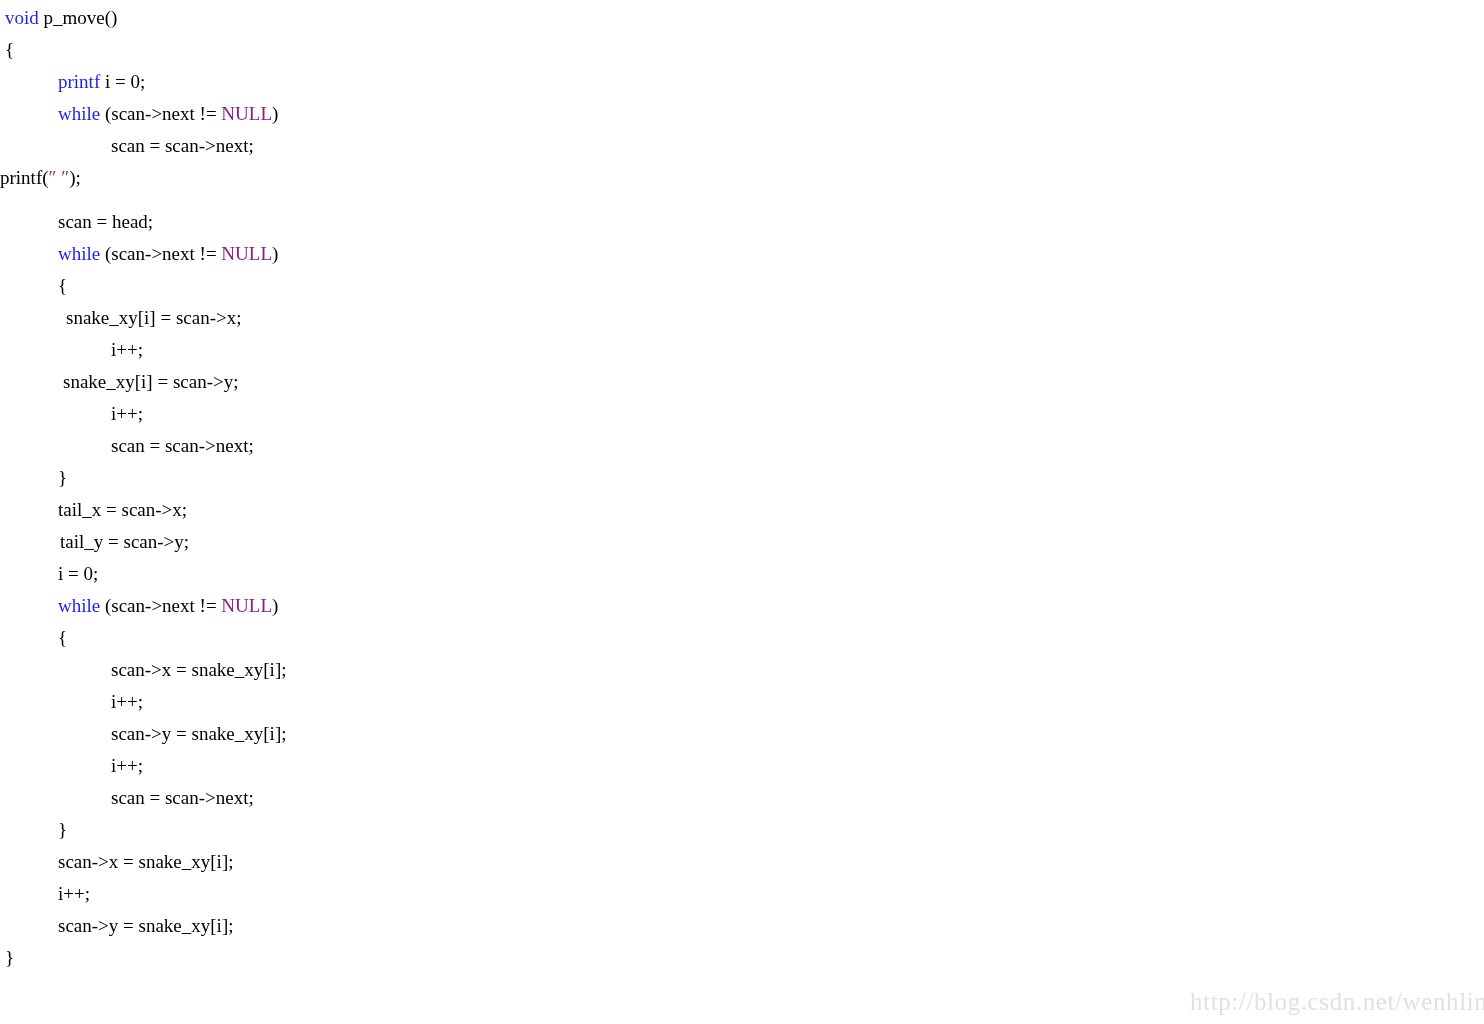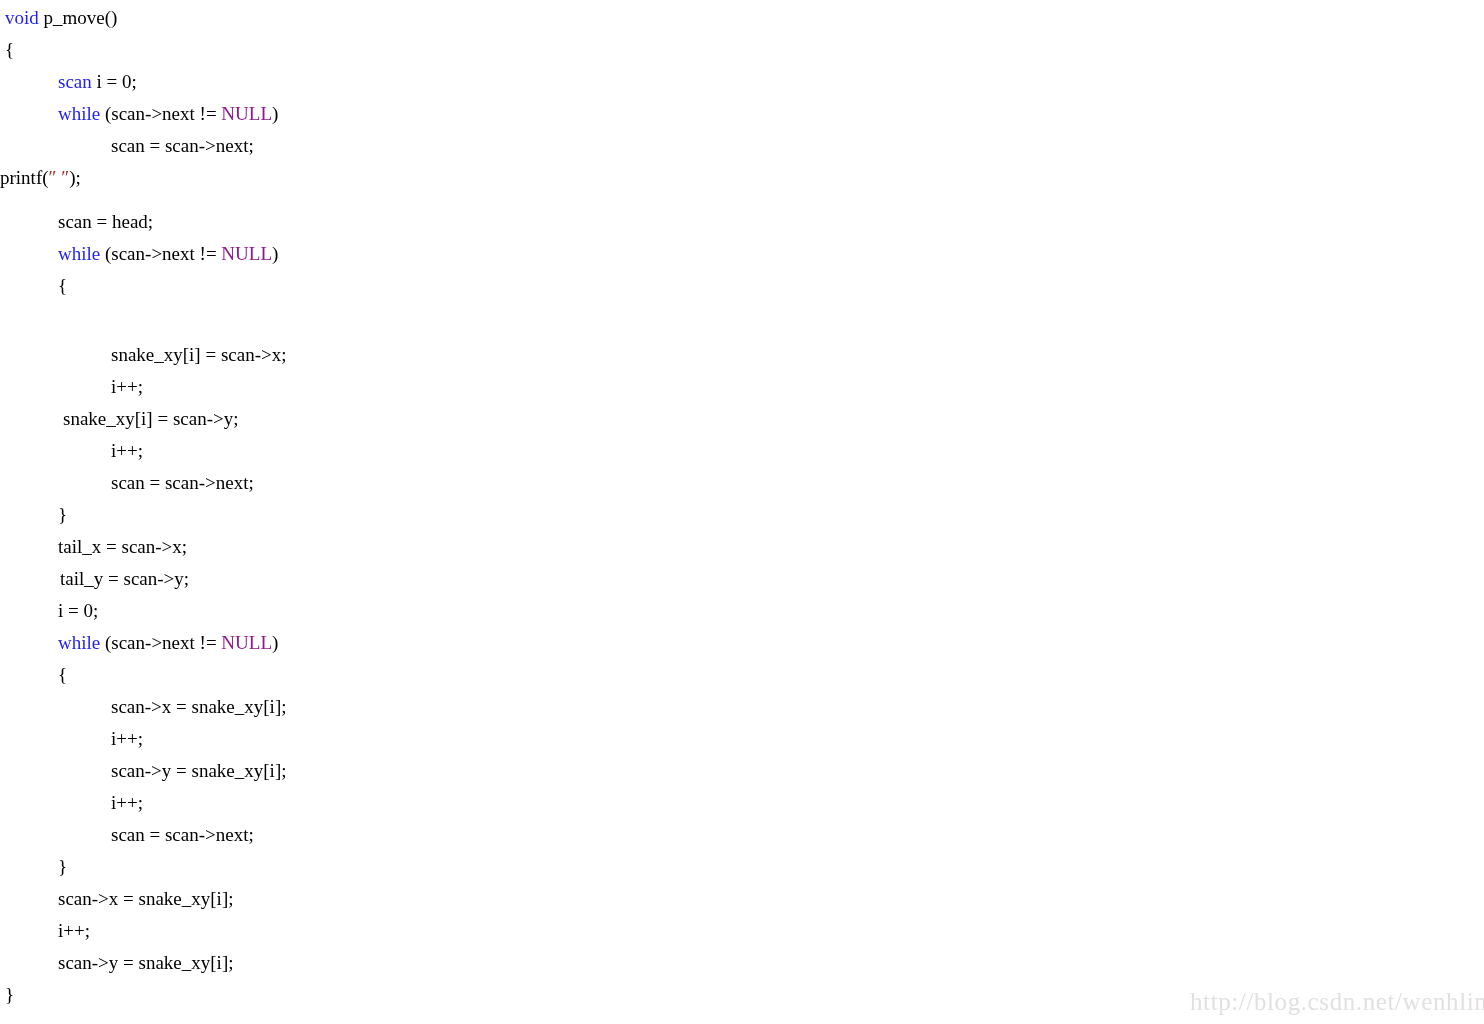--- a/index.html
+++ b/index.html
@@ -54,28 +54,28 @@
   }
 </style>
 </head>
 <body>
 
 <div id="page">
 
   <div id="code-block">
       <div class="code-line" style="padding-left: 5px;"><span class="tok tok-kw">void</span><span class="tok tok-plain"> p_move()</span></div>
       <div class="code-line" style="padding-left: 5px;"><span class="tok tok-punct">{</span></div>
-      <div class="code-line" style="padding-left: 58px;"><span class="tok tok-kw">scan</span><span class="tok tok-plain"> i = 0;</span></div>
+      <div class="code-line" style="padding-left: 58px;"><span class="tok tok-kw">printf</span><span class="tok tok-plain"> i = 0;</span></div>
       <div class="code-line" style="padding-left: 58px;"><span class="tok tok-kw">while</span><span class="tok tok-plain"> (scan-&gt;next != </span><span class="tok tok-macro">NULL</span><span class="tok tok-plain">)</span></div>
       <div class="code-line" style="padding-left: 111px;"><span class="tok tok-plain">scan = scan-&gt;next;</span></div>
       <div class="code-line" style=""><span class="tok tok-plain">printf(</span><span class="tok tok-str">″ ″</span><span class="tok tok-plain">);</span></div>
       <div class="code-line" style="padding-left: 58px; margin-top: 12px;"><span class="tok tok-plain">scan = head;</span></div>
       <div class="code-line" style="padding-left: 58px;"><span class="tok tok-kw">while</span><span class="tok tok-plain"> (scan-&gt;next != </span><span class="tok tok-macro">NULL</span><span class="tok tok-plain">)</span></div>
       <div class="code-line" style="padding-left: 58px;"><span class="tok tok-punct">{</span></div>
-      <div class="code-line" style="padding-left: 111px; margin-top: 37px;"><span class="tok tok-plain">snake_xy[i] = scan-&gt;x;</span></div>
+      <div class="code-line" style="padding-left: 66px;"><span class="tok tok-plain">snake_xy[i] = scan-&gt;x;</span></div>
       <div class="code-line" style="padding-left: 111px;"><span class="tok tok-plain">i++;</span></div>
       <div class="code-line" style="padding-left: 63px;"><span class="tok tok-plain">snake_xy[i] = scan-&gt;y;</span></div>
       <div class="code-line" style="padding-left: 111px;"><span class="tok tok-plain">i++;</span></div>
       <div class="code-line" style="padding-left: 111px;"><span class="tok tok-plain">scan = scan-&gt;next;</span></div>
       <div class="code-line" style="padding-left: 58px;"><span class="tok tok-punct">}</span></div>
       <div class="code-line" style="padding-left: 58px;"><span class="tok tok-plain">tail_x = scan-&gt;x;</span></div>
       <div class="code-line" style="padding-left: 60px;"><span class="tok tok-plain">tail_y = scan-&gt;y;</span></div>
       <div class="code-line" style="padding-left: 58px;"><span class="tok tok-plain">i = 0;</span></div>
       <div class="code-line" style="padding-left: 58px;"><span class="tok tok-kw">while</span><span class="tok tok-plain"> (scan-&gt;next != </span><span class="tok tok-macro">NULL</span><span class="tok tok-plain">)</span></div>
       <div class="code-line" style="padding-left: 58px;"><span class="tok tok-punct">{</span></div>

